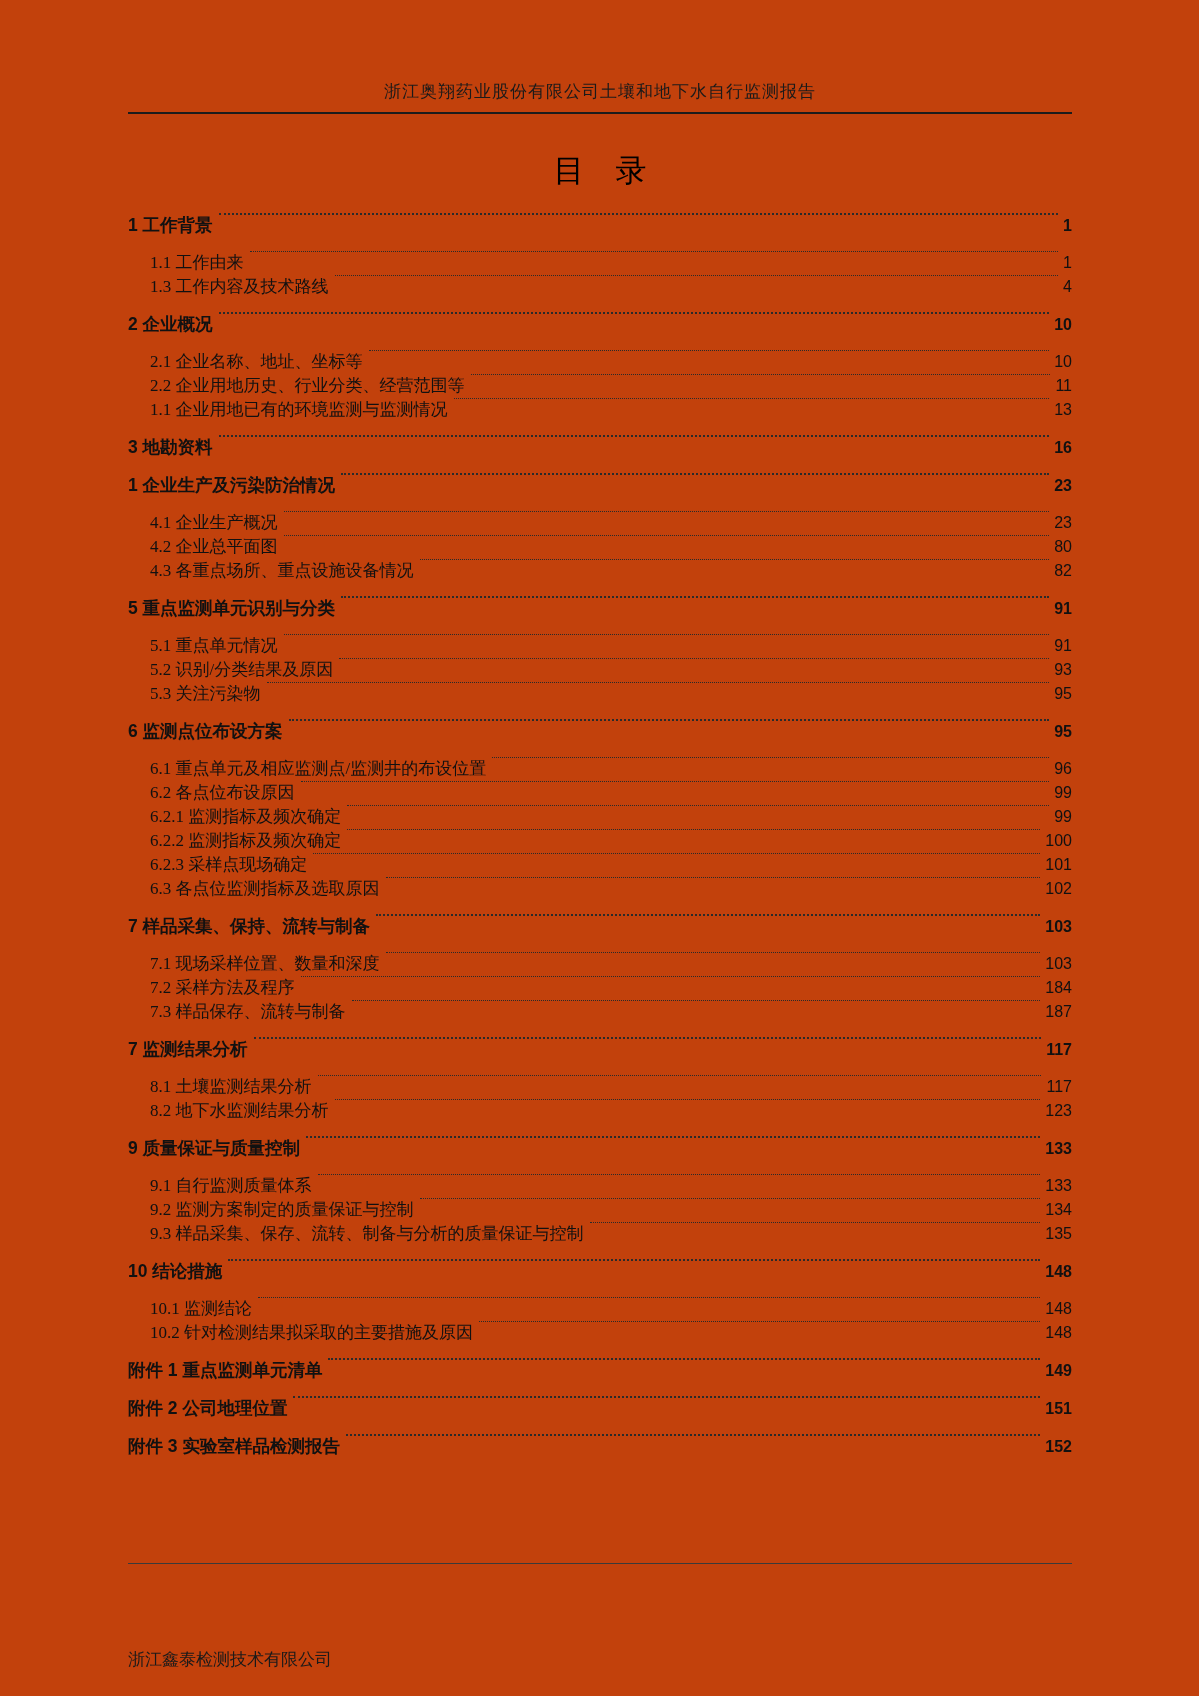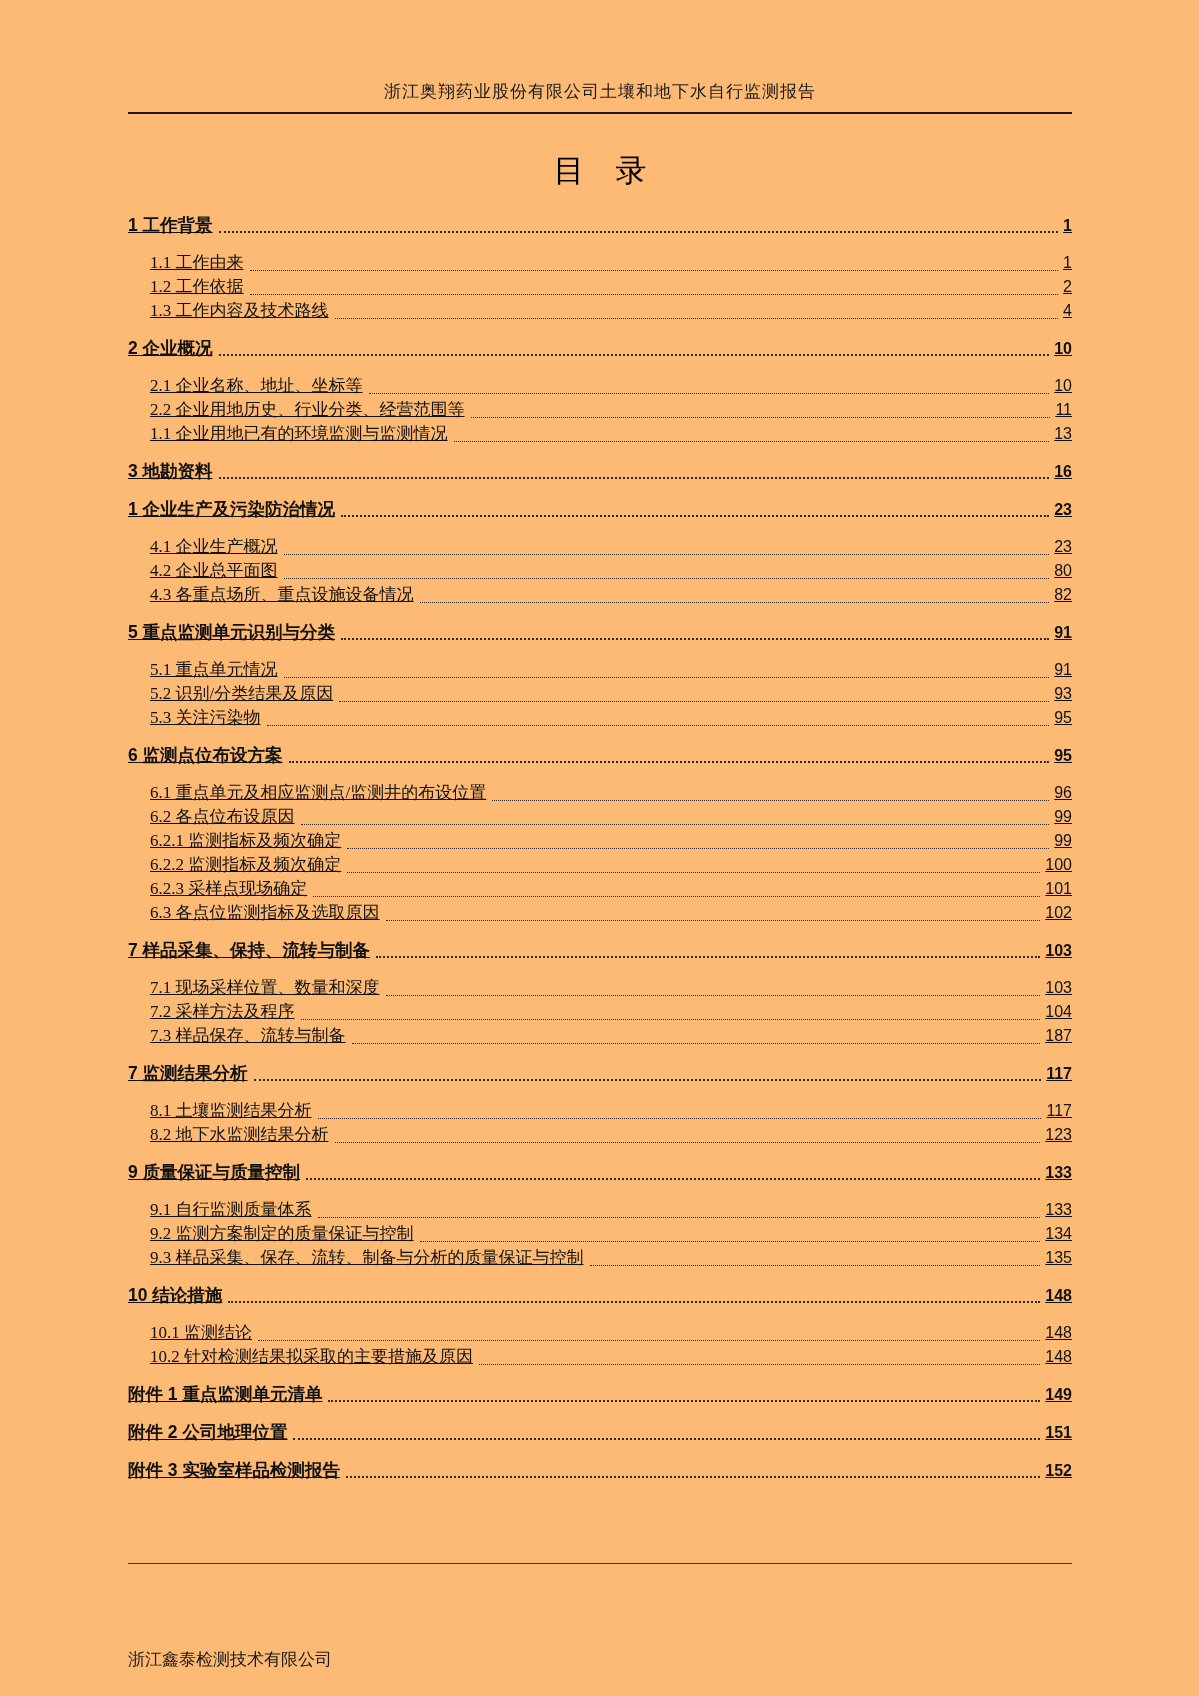--- a/index.html
+++ b/index.html
@@ -4,45 +4,44 @@
 <style>
   html, body { margin: 0; padding: 0; background: #ffffff; }
   * { box-sizing: border-box; }
   body {
     width: 1199px; height: 1696px;
     font-family: "Liberation Serif", serif;
     color: #111111;
     position: relative;
     overflow: hidden;
   }
-  .page { position: absolute; inset: 0; background: #fdba74; }
+  .page { position: absolute; inset: 0; background: #c2410c; }
 
   .doc-header {
     position: absolute; top: 80px; left: 128px; width: 944px;
     text-align: center; font-size: 17px; letter-spacing: 1px; color: #1a1a1a;
   }
   .header-rule {
     position: absolute; top: 112px; left: 128px; width: 944px;
     border-top: 2.5px solid #1c1c1c;
   }
 
   .doc-title {
     position: absolute; top: 150px; left: 128px; width: 944px;
     text-align: center; font-size: 31px; font-weight: 400;
     font-family: "Liberation Serif", serif; color: #000;
   }
 
   .toc {
     position: absolute; top: 200px; left: 128px; width: 944px;
   }
   .toc-row {
-    display: flex; align-items: flex-end;
+    display: flex; align-items: flex-start;
     font-size: 17px; line-height: 24px;
     cursor: pointer;
-    text-decoration: underline;
   }
   .toc-row .toc-label { white-space: nowrap; }
   .toc-dots {
     flex: 1 1 auto;
     border-bottom: 1.8px dotted #2a2a2a;
     margin: 0 5px 4px 6px;
     min-width: 20px;
   }
   .toc-page {
     font-family: "Liberation Sans", sans-serif;
@@ -80,25 +79,20 @@
       <span class="toc-label">1 工作背景</span>
       <span class="toc-dots"></span>
       <span class="toc-page">1</span>
     </div>
       <div class="toc-row lvl2">
       <span class="toc-label">1.1 工作由来</span>
       <span class="toc-dots"></span>
       <span class="toc-page">1</span>
     </div>
       <div class="toc-row lvl2">
-      <span class="toc-label">1.2 工作依据</span>
-      <span class="toc-dots"></span>
-      <span class="toc-page">2</span>
-    </div>
-      <div class="toc-row lvl2">
       <span class="toc-label">1.3 工作内容及技术路线</span>
       <span class="toc-dots"></span>
       <span class="toc-page">4</span>
     </div>
       <div class="toc-row lvl1">
       <span class="toc-label">2 企业概况</span>
       <span class="toc-dots"></span>
       <span class="toc-page">10</span>
     </div>
       <div class="toc-row lvl2">
@@ -202,21 +196,21 @@
       <span class="toc-page">103</span>
     </div>
       <div class="toc-row lvl2">
       <span class="toc-label">7.1 现场采样位置、数量和深度</span>
       <span class="toc-dots"></span>
       <span class="toc-page">103</span>
     </div>
       <div class="toc-row lvl2">
       <span class="toc-label">7.2 采样方法及程序</span>
       <span class="toc-dots"></span>
-      <span class="toc-page">104</span>
+      <span class="toc-page">184</span>
     </div>
       <div class="toc-row lvl2">
       <span class="toc-label">7.3 样品保存、流转与制备</span>
       <span class="toc-dots"></span>
       <span class="toc-page">187</span>
     </div>
       <div class="toc-row lvl1">
       <span class="toc-label">7 监测结果分析</span>
       <span class="toc-dots"></span>
       <span class="toc-page">117</span>

